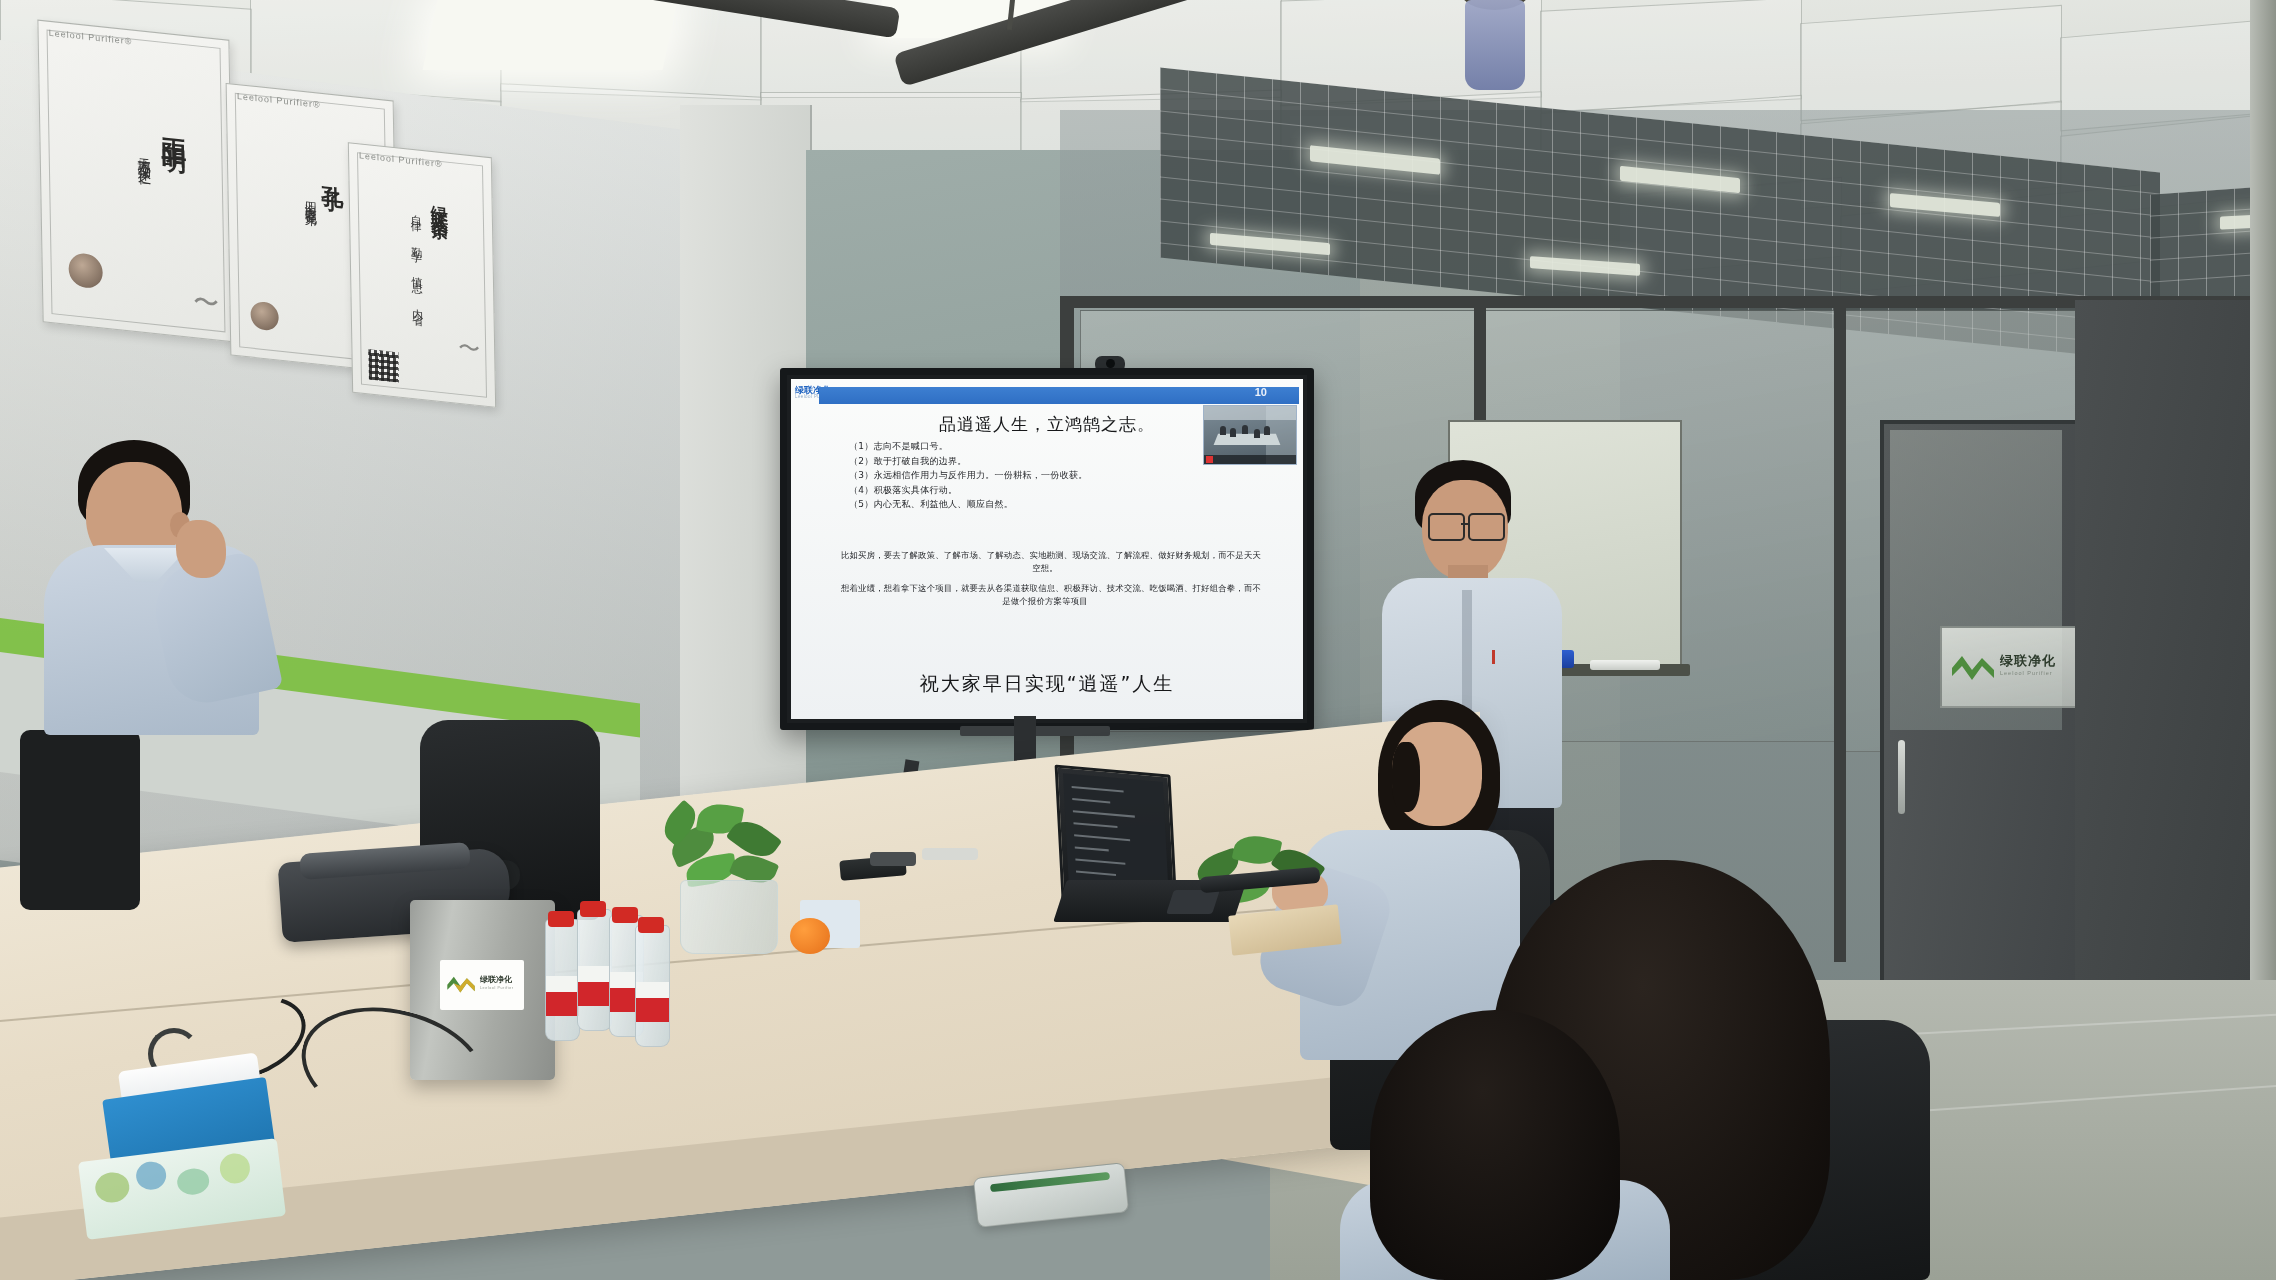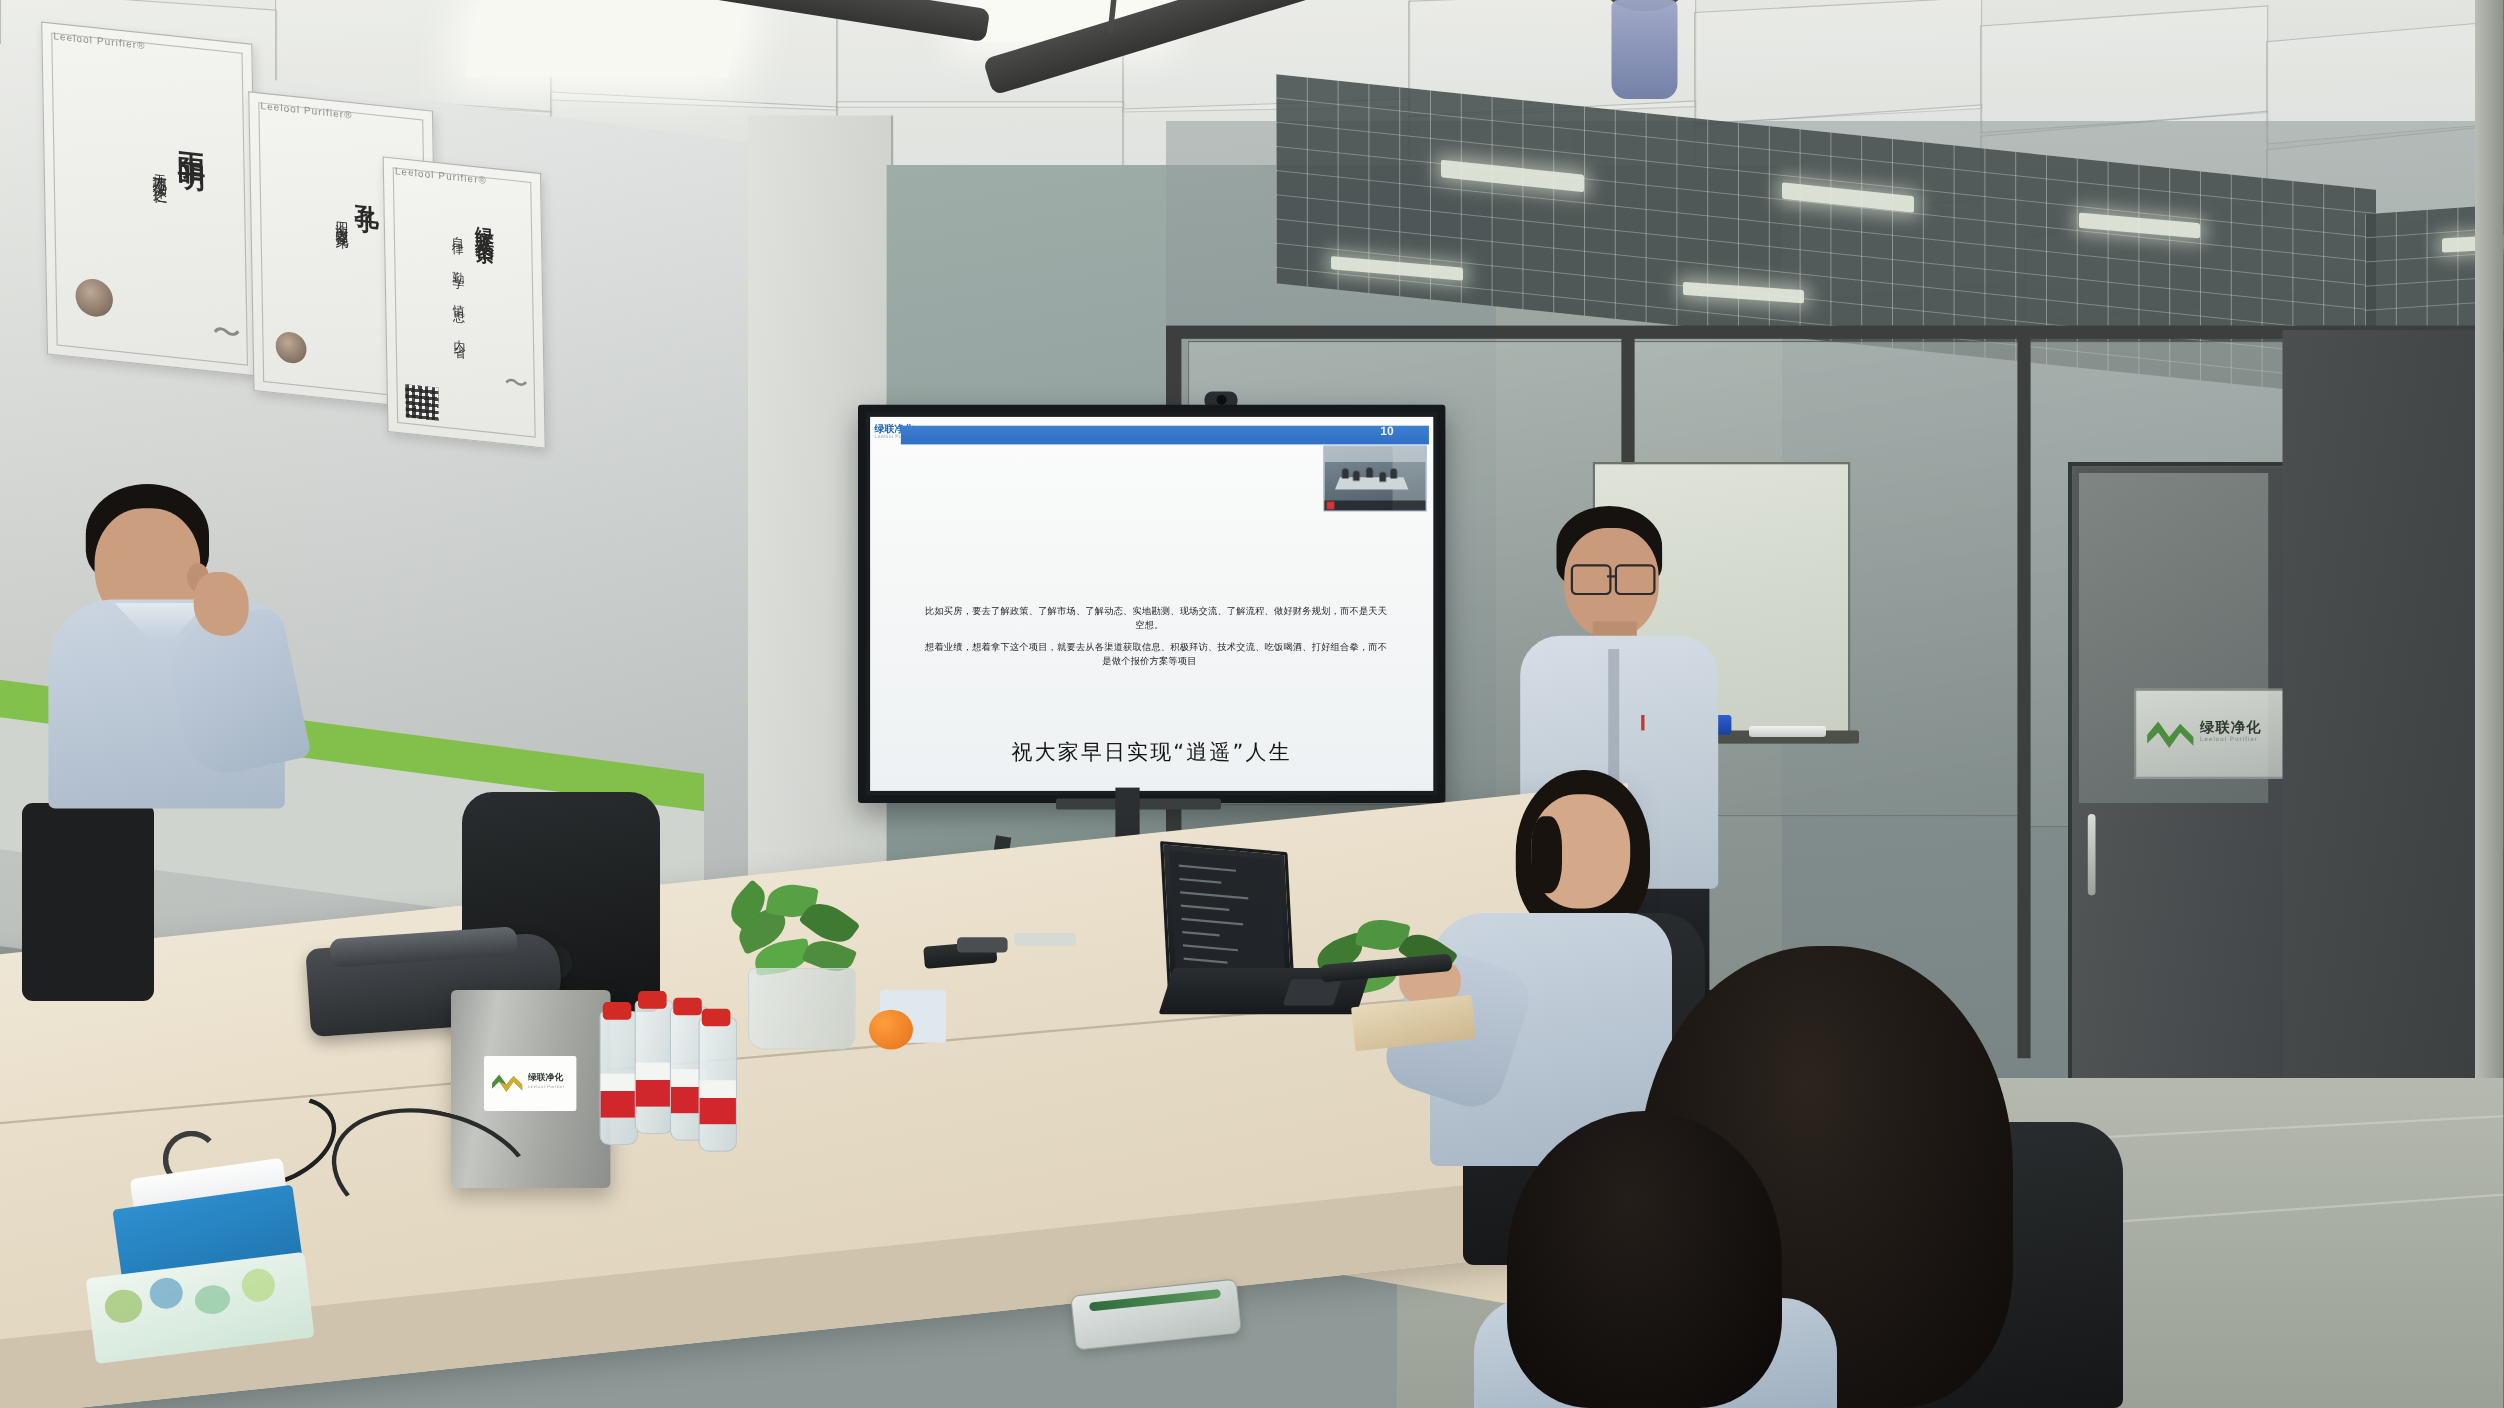--- a/index.html
+++ b/index.html
@@ -414,21 +414,29 @@
   <div class="abs" id="tv">
     <div id="slide">
 
       <div id="slide-logo">
         <div class="ll-cn">绿联净化</div>
         <div class="ll-en">Leelool Purifier®</div>
       </div>
       <div id="slide-topbar"></div>
       <div id="slide-pageno">10</div>
 
-
+      <div id="slide-title">品逍遥人生，立鸿鹄之志。</div>
+
+      <div id="slide-list">
+        <div class="sl-item">（1）志向不是喊口号。</div>
+        <div class="sl-item">（2）敢于打破自我的边界。</div>
+        <div class="sl-item">（3）永远相信作用力与反作用力。一份耕耘，一份收获。</div>
+        <div class="sl-item">（4）积极落实具体行动。</div>
+        <div class="sl-item">（5）内心无私、利益他人、顺应自然。</div>
+      </div>
 
       <div id="slide-para">
         <p class="sl-p">比如买房，要去了解政策、了解市场、了解动态、实地勘测、现场交流、了解流程、做好财务规划，而不是天天空想。</p>
         <p class="sl-p">想着业绩，想着拿下这个项目，就要去从各渠道获取信息、积极拜访、技术交流、吃饭喝酒、打好组合拳，而不是做个报价方案等项目</p>
       </div>
 
       <div id="slide-foot">祝大家早日实现“逍遥”人生</div>
 
       <div id="pip">
         <div class="pip-wall" style="left:0;top:0;width:92px;height:14px;"></div>

